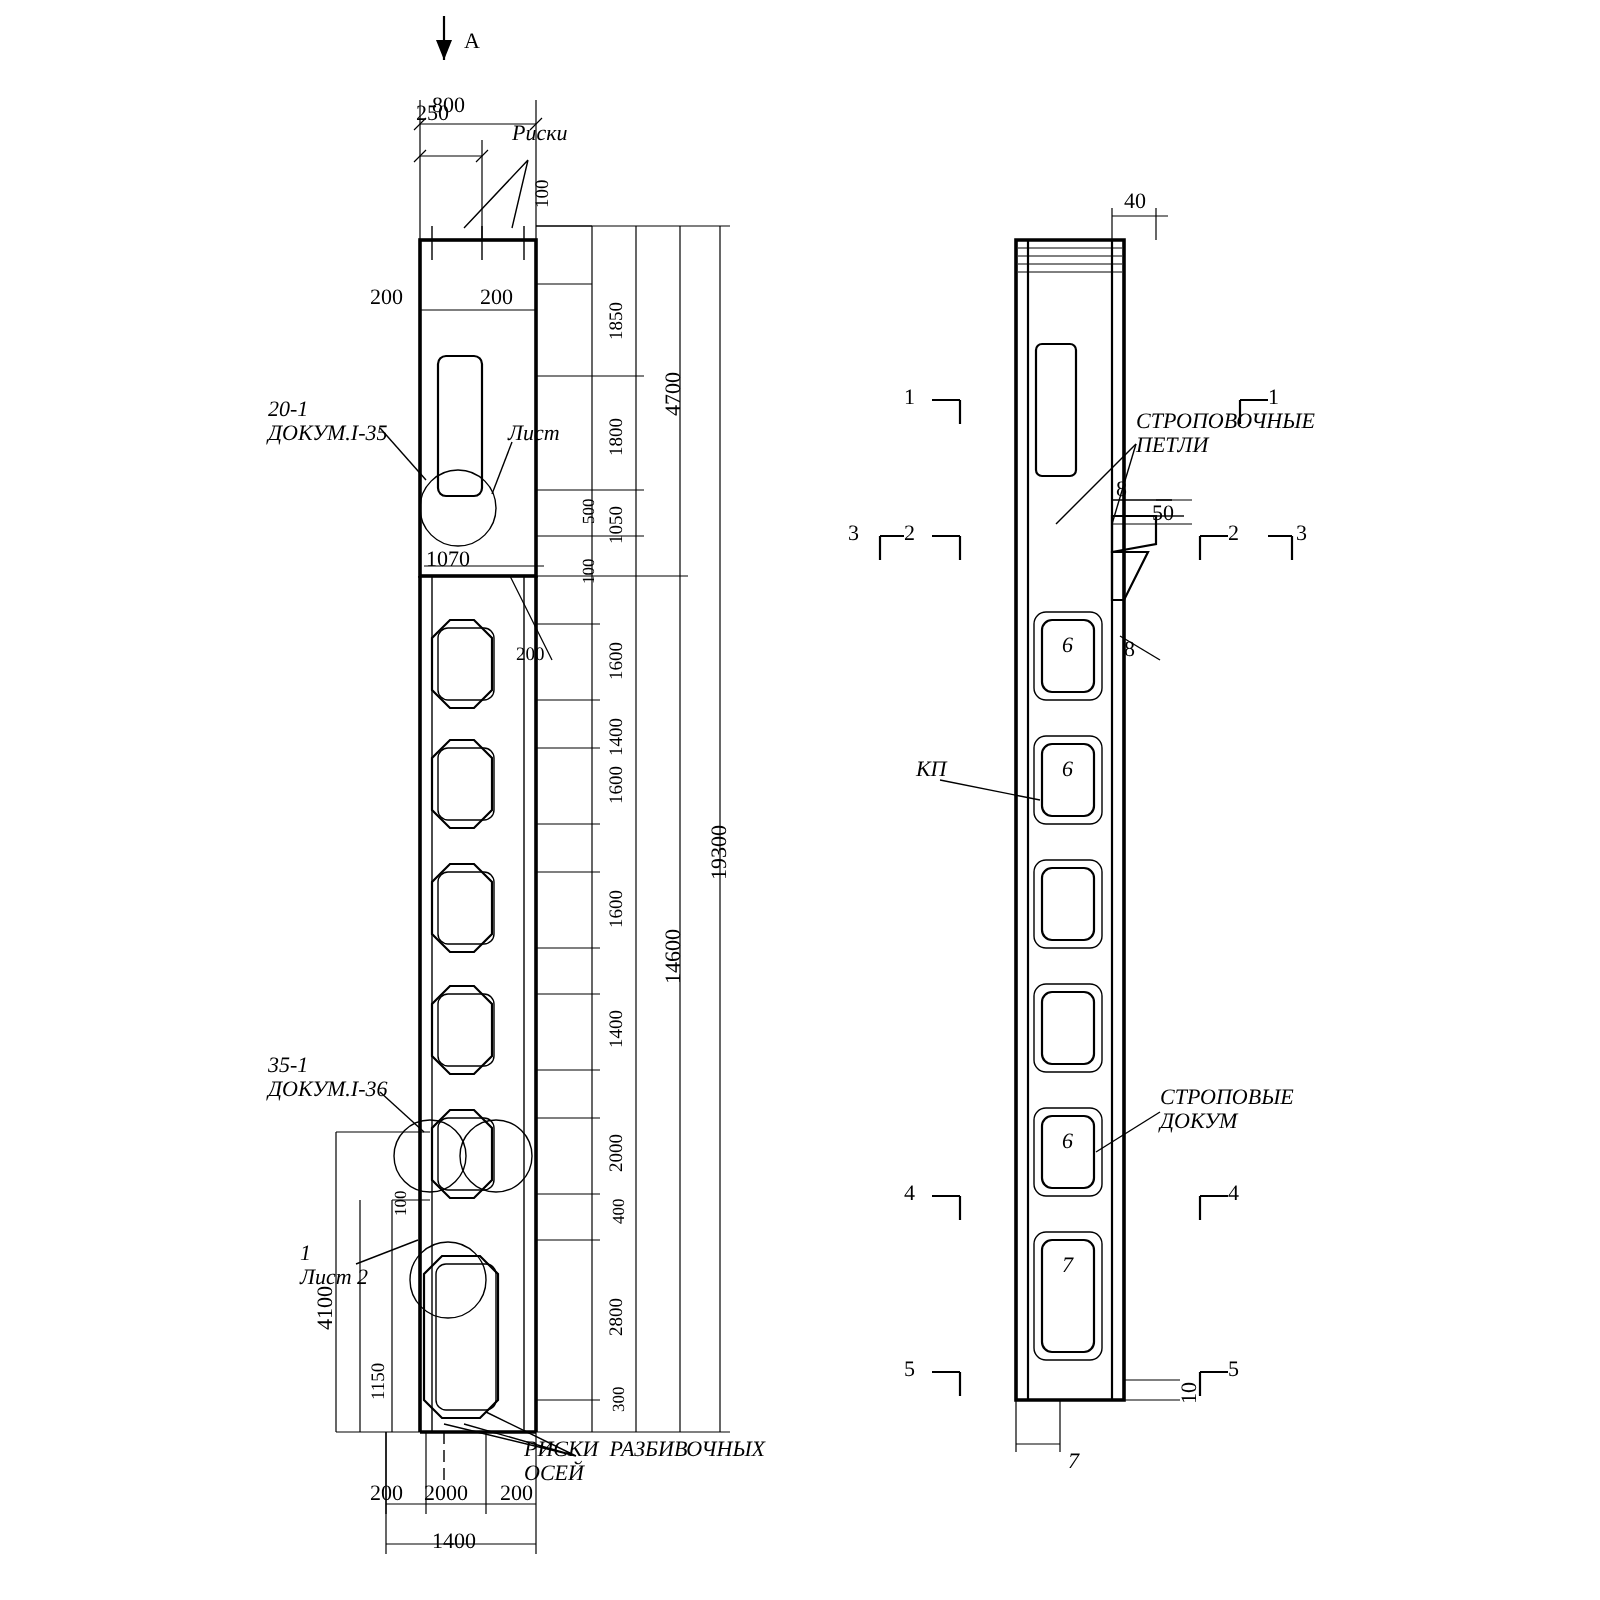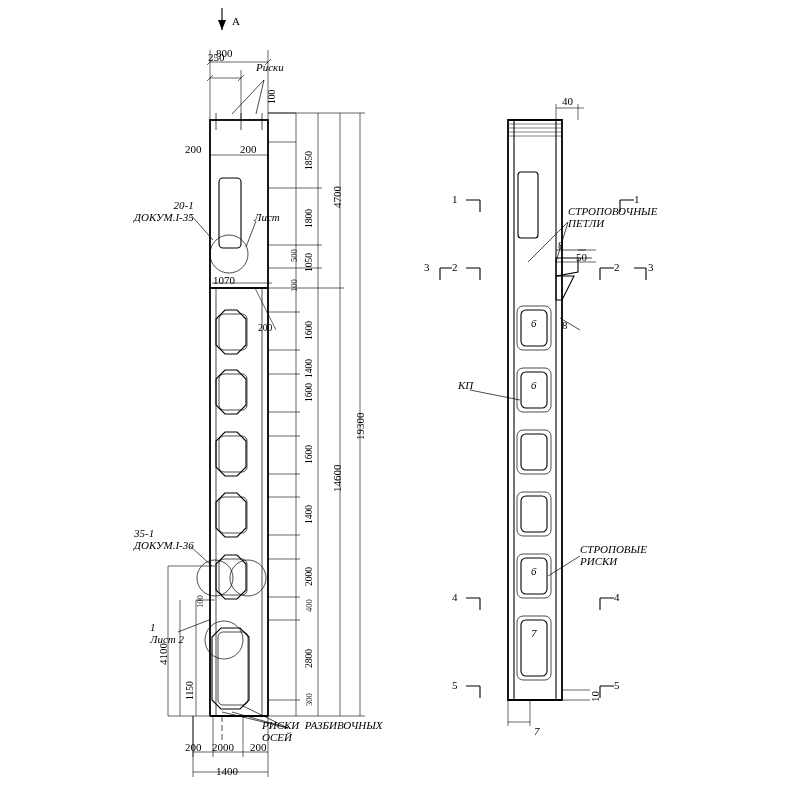--- a/index.html
+++ b/index.html
@@ -219,21 +219,21 @@
   <div class="lbl" style="left:232px;top:16px;">А</div>
 
   <div class="lbl" style="left:216px;top:48px;">800</div>
   <div class="lbl" style="left:208px;top:52px;">250</div>
   <div class="lbl" style="left:185px;top:144px;">200</div>
   <div class="lbl" style="left:240px;top:144px;">200</div>
   <div class="lbl sm rot" style="left:268px;top:104px;transform:rotate(-90deg);">100</div>
 
   <div class="lbl it" style="left:256px;top:62px;">Риски</div>
   <div class="lbl it" style="left:254px;top:212px;">Лист</div>
-  <div class="lbl it" style="left:134px;top:200px;text-align:right;">20-1
+  <div class="lbl it" style="left:134px;top:200px;">20-1
 ДОКУМ.I-35</div>
   <div class="lbl it" style="left:134px;top:528px;">35-1
 ДОКУМ.I-36</div>
   <div class="lbl it" style="left:150px;top:622px;">1
 Лист 2</div>
   <div class="lbl it" style="left:262px;top:720px;">РИСКИ  РАЗБИВОЧНЫХ
 ОСЕЙ</div>
 
   <div class="lbl sm rot" style="left:305px;top:170px;transform:rotate(-90deg);">1850</div>
   <div class="lbl sm rot" style="left:305px;top:228px;transform:rotate(-90deg);">1800</div>
@@ -261,21 +261,21 @@
   <div class="lbl xs rot" style="left:196px;top:608px;transform:rotate(-90deg);">100</div>
 
   <div class="lbl" style="left:185px;top:742px;">200</div>
   <div class="lbl" style="left:212px;top:742px;">2000</div>
   <div class="lbl" style="left:250px;top:742px;">200</div>
   <div class="lbl" style="left:216px;top:766px;">1400</div>
 
   <div class="lbl it" style="left:568px;top:206px;">СТРОПОВОЧНЫЕ
 ПЕТЛИ</div>
   <div class="lbl it" style="left:580px;top:544px;">СТРОПОВЫЕ
-РИСКИ</div>
+ДОКУМ</div>
   <div class="lbl it" style="left:458px;top:380px;">КП</div>
 
   <div class="lbl" style="left:452px;top:194px;">1</div>
   <div class="lbl" style="left:424px;top:262px;">3</div>
   <div class="lbl" style="left:452px;top:262px;">2</div>
   <div class="lbl" style="left:452px;top:592px;">4</div>
   <div class="lbl" style="left:452px;top:680px;">5</div>
 
   <div class="lbl" style="left:634px;top:194px;">1</div>
   <div class="lbl" style="left:614px;top:262px;">2</div>

